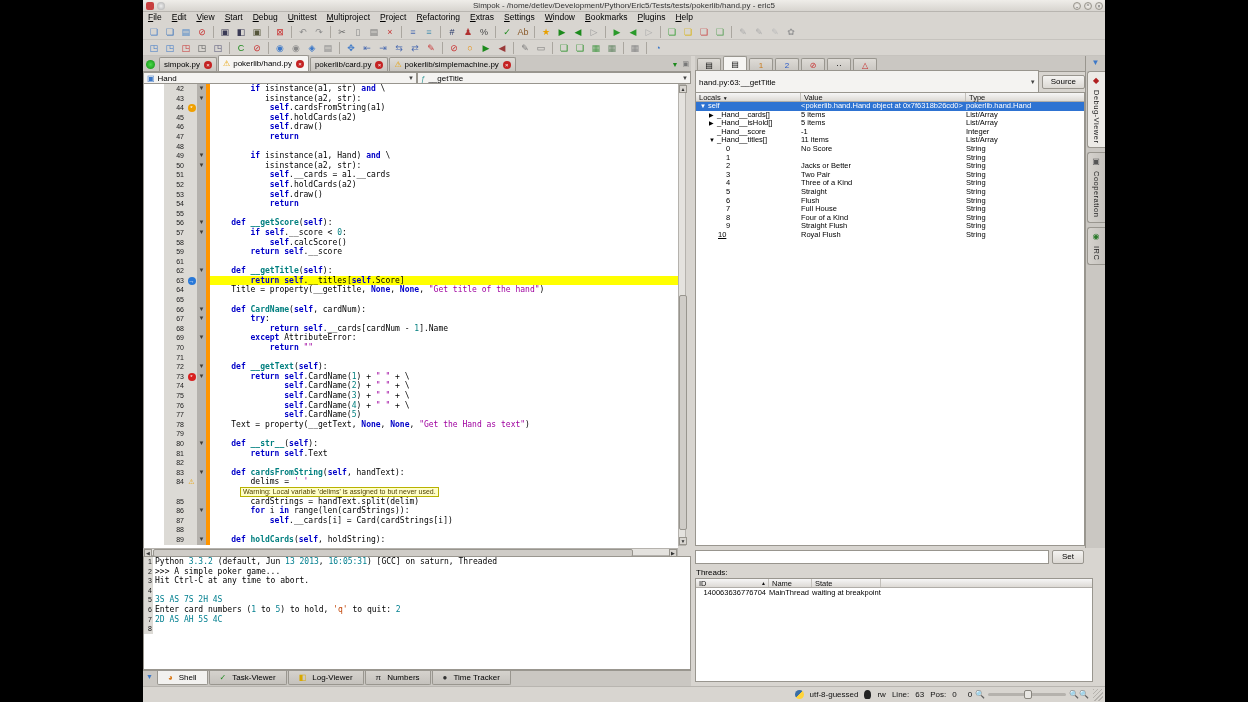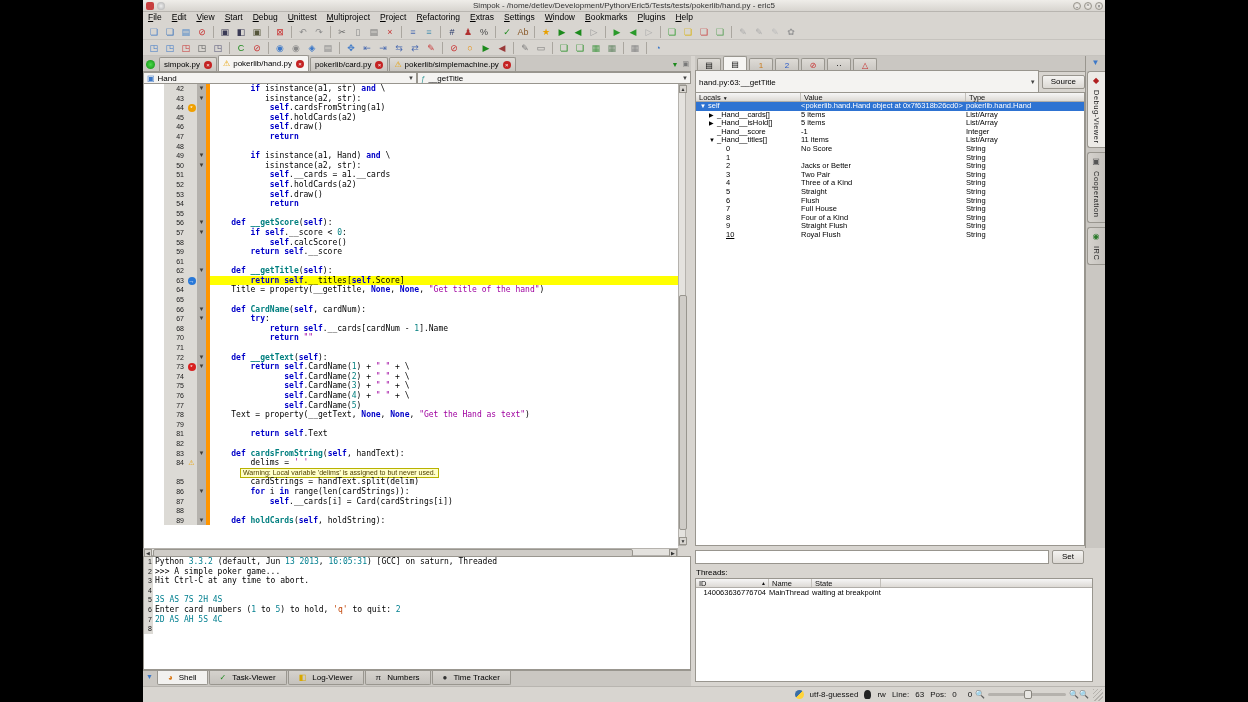--- a/index.html
+++ b/index.html
@@ -319,30 +319,32 @@
       <div class="eline"><div class="lnum">58</div><div class="lmark"></div><div class="lfold"></div><div class="lbar"></div><div class="lcode">            <span class="kw">self</span>.calcScore()</div></div>
       <div class="eline"><div class="lnum">59</div><div class="lmark"></div><div class="lfold"></div><div class="lbar"></div><div class="lcode">        <span class="kw">return</span> <span class="kw">self</span>.__score</div></div>
       <div class="eline"><div class="lnum">61</div><div class="lmark"></div><div class="lfold"></div><div class="lbar"></div><div class="lcode"></div></div>
       <div class="eline"><div class="lnum">62</div><div class="lmark"></div><div class="lfold">▼</div><div class="lbar"></div><div class="lcode">    <span class="kw">def</span> <span class="dfn">__getTitle</span>(<span class="kw">self</span>):</div></div>
       <div class="eline"><div class="lnum">63</div><div class="lmark"><span class="mdot" style="background:#2878d8">→</span></div><div class="lfold"></div><div class="lbar"></div><div class="lcode hl">        <span class="kw">return</span> <span class="kw">self</span>.__titles[<span class="kw">self</span>.Score]</div></div>
       <div class="eline"><div class="lnum">64</div><div class="lmark"></div><div class="lfold"></div><div class="lbar"></div><div class="lcode">    Title = property(__getTitle, <span class="kw">None</span>, <span class="kw">None</span>, <span class="str">"Get title of the hand"</span>)</div></div>
       <div class="eline"><div class="lnum">65</div><div class="lmark"></div><div class="lfold"></div><div class="lbar"></div><div class="lcode"></div></div>
       <div class="eline"><div class="lnum">66</div><div class="lmark"></div><div class="lfold">▼</div><div class="lbar"></div><div class="lcode">    <span class="kw">def</span> <span class="dfn">CardName</span>(<span class="kw">self</span>, cardNum):</div></div>
       <div class="eline"><div class="lnum">67</div><div class="lmark"></div><div class="lfold">▼</div><div class="lbar"></div><div class="lcode">        <span class="kw">try</span>:</div></div>
       <div class="eline"><div class="lnum">68</div><div class="lmark"></div><div class="lfold"></div><div class="lbar"></div><div class="lcode">            <span class="kw">return</span> <span class="kw">self</span>.__cards[cardNum - <span class="num">1</span>].Name</div></div>
+      <div class="eline"><div class="lnum">69</div><div class="lmark"></div><div class="lfold">▼</div><div class="lbar"></div><div class="lcode">        <span class="kw">except</span> AttributeError:</div></div>
       <div class="eline"><div class="lnum">70</div><div class="lmark"></div><div class="lfold"></div><div class="lbar"></div><div class="lcode">            <span class="kw">return</span> <span class="str">""</span></div></div>
       <div class="eline"><div class="lnum">71</div><div class="lmark"></div><div class="lfold"></div><div class="lbar"></div><div class="lcode"></div></div>
       <div class="eline"><div class="lnum">72</div><div class="lmark"></div><div class="lfold">▼</div><div class="lbar"></div><div class="lcode">    <span class="kw">def</span> <span class="dfn">__getText</span>(<span class="kw">self</span>):</div></div>
       <div class="eline"><div class="lnum">73</div><div class="lmark"><span class="mdot" style="background:#d82020">*</span></div><div class="lfold">▼</div><div class="lbar"></div><div class="lcode">        <span class="kw">return</span> <span class="kw">self</span>.CardName(<span class="num">1</span>) + <span class="str">" "</span> + \</div></div>
       <div class="eline"><div class="lnum">74</div><div class="lmark"></div><div class="lfold"></div><div class="lbar"></div><div class="lcode">               <span class="kw">self</span>.CardName(<span class="num">2</span>) + <span class="str">" "</span> + \</div></div>
       <div class="eline"><div class="lnum">75</div><div class="lmark"></div><div class="lfold"></div><div class="lbar"></div><div class="lcode">               <span class="kw">self</span>.CardName(<span class="num">3</span>) + <span class="str">" "</span> + \</div></div>
       <div class="eline"><div class="lnum">76</div><div class="lmark"></div><div class="lfold"></div><div class="lbar"></div><div class="lcode">               <span class="kw">self</span>.CardName(<span class="num">4</span>) + <span class="str">" "</span> + \</div></div>
       <div class="eline"><div class="lnum">77</div><div class="lmark"></div><div class="lfold"></div><div class="lbar"></div><div class="lcode">               <span class="kw">self</span>.CardName(<span class="num">5</span>)</div></div>
       <div class="eline"><div class="lnum">78</div><div class="lmark"></div><div class="lfold"></div><div class="lbar"></div><div class="lcode">    Text = property(__getText, <span class="kw">None</span>, <span class="kw">None</span>, <span class="str">"Get the Hand as text"</span>)</div></div>
       <div class="eline"><div class="lnum">79</div><div class="lmark"></div><div class="lfold"></div><div class="lbar"></div><div class="lcode"></div></div>
+      <div class="eline"><div class="lnum">80</div><div class="lmark"></div><div class="lfold">▼</div><div class="lbar"></div><div class="lcode">    <span class="kw">def</span> <span class="dfn">__str__</span>(<span class="kw">self</span>):</div></div>
       <div class="eline"><div class="lnum">81</div><div class="lmark"></div><div class="lfold"></div><div class="lbar"></div><div class="lcode">        <span class="kw">return</span> <span class="kw">self</span>.Text</div></div>
       <div class="eline"><div class="lnum">82</div><div class="lmark"></div><div class="lfold"></div><div class="lbar"></div><div class="lcode"></div></div>
       <div class="eline"><div class="lnum">83</div><div class="lmark"></div><div class="lfold">▼</div><div class="lbar"></div><div class="lcode">    <span class="kw">def</span> <span class="dfn">cardsFromString</span>(<span class="kw">self</span>, handText):</div></div>
       <div class="eline"><div class="lnum">84</div><div class="lmark"><span style="color:#e8a000;font-size:7px;">⚠</span></div><div class="lfold"></div><div class="lbar"></div><div class="lcode">        delims = <span class="str">' '</span></div></div>
       <div class="eline"><div class="lnum"></div><div class="lmark"></div><div class="lfold"></div><div class="lbar"></div><div class="lcode"><span class="annbox">Warning: Local variable 'delims' is assigned to but never used.</span></div></div>
       <div class="eline"><div class="lnum">85</div><div class="lmark"></div><div class="lfold"></div><div class="lbar"></div><div class="lcode">        cardStrings = handText.split(delim)</div></div>
       <div class="eline"><div class="lnum">86</div><div class="lmark"></div><div class="lfold">▼</div><div class="lbar"></div><div class="lcode">        <span class="kw">for</span> i <span class="kw">in</span> range(len(cardStrings)):</div></div>
       <div class="eline"><div class="lnum">87</div><div class="lmark"></div><div class="lfold"></div><div class="lbar"></div><div class="lcode">            <span class="kw">self</span>.__cards[i] = Card(cardStrings[i])</div></div>
       <div class="eline"><div class="lnum">88</div><div class="lmark"></div><div class="lfold"></div><div class="lbar"></div><div class="lcode"></div></div>
       <div class="eline"><div class="lnum">89</div><div class="lmark"></div><div class="lfold">▼</div><div class="lbar"></div><div class="lcode">    <span class="kw">def</span> <span class="dfn">holdCards</span>(<span class="kw">self</span>, holdString):</div></div>
@@ -490,21 +492,21 @@
         <div class="lc-n" style="padding-left: 22px;"><span class="exparrow"></span><span>8</span></div>
         <div class="lc-v">Four of a Kind</div>
         <div class="lc-t">String</div>
       </div>
       <div class="lrow">
         <div class="lc-n" style="padding-left: 22px;"><span class="exparrow"></span><span>9</span></div>
         <div class="lc-v">Straight Flush</div>
         <div class="lc-t">String</div>
       </div>
       <div class="lrow">
-        <div class="lc-n" style="padding-left: 22px; text-decoration: underline;"><span class="exparrow"></span><span>10</span></div>
+        <div class="lc-n" style="padding-left: 14px; text-decoration: underline;"><span class="exparrow"></span><span>10</span></div>
         <div class="lc-v">Royal Flush</div>
         <div class="lc-t">String</div>
       </div>
     </div>
 
   <input class="abs" id="dinput" value="" style="">
   <div class="abs" id="setbtn">Set</div>
 
   <div class="abs" id="threadslabel">Threads:</div>
   <div class="abs" id="threadstable">

